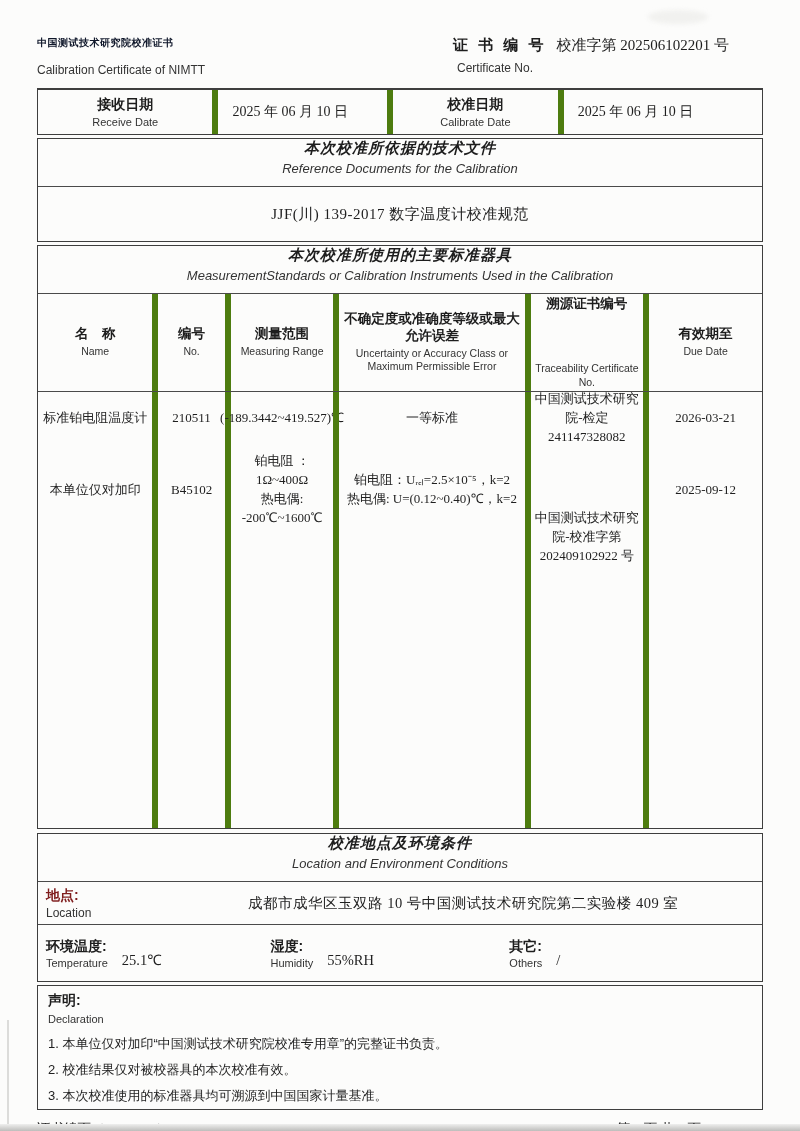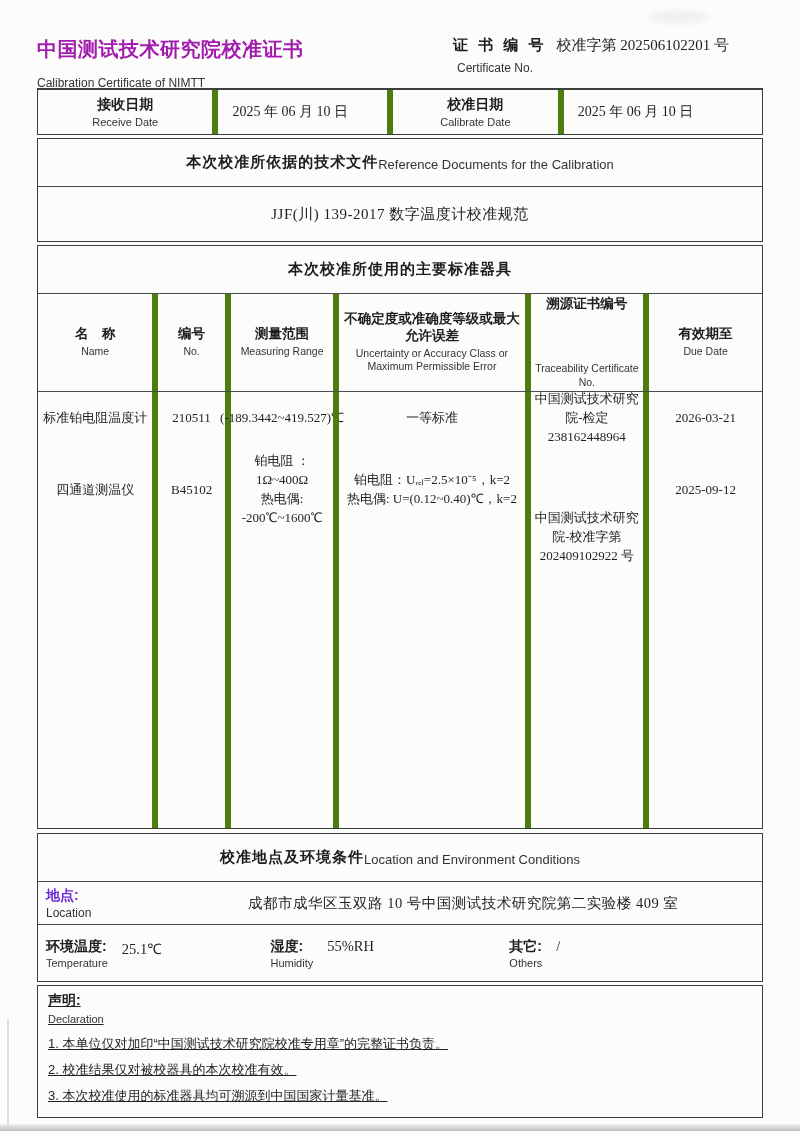--- a/index.html
+++ b/index.html
@@ -8,41 +8,41 @@
     width:800px;height:1131px;
     background:#fcfcfb;
     overflow:hidden;
     font-family:"Liberation Sans", sans-serif;
     color:#222;
   }
   .content{position:absolute;left:37px;top:36px;width:726px;}
 
   
   .hdr{display:flex;justify-content:space-between;align-items:flex-start;height:52px;}
-  .hdr-left .zh{font-size:20px;font-weight:bold;color:#a21caf;letter-spacing:.5px;}
+  .hdr-left .zh{font-size:10px;font-weight:bold;color:#0f172a;letter-spacing:.5px;}
   .hdr-left .en{font-size:12px;color:#333;margin-top:13px;}
   .hdr-right{width:310px;}
   .hdr-right .line1{font-size:15px;color:#1d1d1d;display:flex;gap:10px;align-items:flex-start;}
   .hdr-right .lbl{font-weight:bold;letter-spacing:3px;white-space:nowrap;}
   .hdr-right .val{font-family:"Liberation Serif", serif;white-space:nowrap;}
   .hdr-right .en{font-size:12px;color:#333;margin-top:6px;margin-left:4px;}
 
   
   .block{border:1.5px solid #3e3e3e;background:transparent;box-sizing:border-box;}
   .gap{height:3px;}
   .row{display:flex;box-sizing:border-box;}
   .cell{box-sizing:border-box;}
   .vline{border-left:6px solid #4d7c0f;}
   .hline{border-top:1px solid #4a4a4a;}
 
   .lbl2{display:flex;flex-direction:column;align-items:center;justify-content:center;}
   .lbl2 .zh{font-size:14px;font-weight:bold;color:#1d1d1d;}
   .lbl2 .en{font-size:11px;color:#333;margin-top:2px;}
 
-  .sec-title{display:flex;flex-direction:row;align-items:center;justify-content:center;height:47px;}
+  .sec-title{display:flex;flex-direction:column;align-items:center;justify-content:flex-start;height:47px;font-style:italic;}
   .sec-title .zh{font-size:15px;font-weight:bold;color:#1d1d1d;letter-spacing:1px;}
   .sec-title .en{font-size:13px;color:#333;margin-top:3px;}
 
   .serif{font-family:"Liberation Serif", serif;}
 
   
   .dates .cell{height:44px;display:flex;align-items:center;justify-content:center;}
   .dates .c-lbl1{width:24.1%;}
   .dates .c-val1{width:24.1%;justify-content:flex-start;padding-left:14px;}
   .dates .c-lbl2{width:23.6%;}
@@ -61,33 +61,33 @@
   .tbody{display:flex;height:436px;}
   .bcol{display:flex;flex-direction:column;box-sizing:border-box;}
   .e1{height:52px;display:flex;flex-direction:column;align-items:center;justify-content:center;
       font-size:13px;color:#1f1f1f;text-align:center;padding:0 2px;line-height:1.45;}
   .e2{height:92px;display:flex;flex-direction:column;align-items:center;justify-content:center;
       font-size:13px;color:#1f1f1f;text-align:center;padding:0 2px;line-height:1.45;}
 
   
   .loc-row{height:42px;display:flex;align-items:center;}
   .loc-lbl{width:110px;padding-left:8px;box-sizing:border-box;}
-  .loc-lbl .zh{font-size:14px;font-weight:bold;color:#6d28d9;}
+  .loc-lbl .zh{font-size:14px;font-weight:bold;color:#7f1d1d;}
   .loc-lbl .en{font-size:12px;color:#333;margin-top:1px;}
   .loc-val{flex:1;font-size:14.5px;color:#1f1f1f;text-align:left;padding-left:100px;letter-spacing:.5px;}
   .env-row{height:56px;display:flex;align-items:center;}
-  .env-item{display:flex;align-items:flex-start;}
+  .env-item{display:flex;align-items:flex-end;}
   .env-val{font-size:14.5px;color:#1f1f1f;margin-left:14px;}
   .env-lbl{padding-left:8px;}
   .env-lbl .zh{font-size:14px;font-weight:bold;color:#1d1d1d;}
   .env-lbl .en{font-size:11px;color:#333;margin-top:1px;}
   .env-1{width:31%;} .env-2{width:33%;} .env-3{width:36%;}
 
   
-  .decl{padding:6px 10px 8px 10px;text-decoration:underline;}
+  .decl{padding:6px 10px 0 10px;}
   .decl .zh{font-size:14px;font-weight:bold;color:#1d1d1d;}
   .decl .en{font-size:11px;color:#333;margin-top:3px;}
   .decl-items{margin-top:6px;}
   .decl-items div{font-size:13px;color:#1f1f1f;line-height:2.0;}
 
   
   .footer{display:flex;justify-content:space-between;margin-top:10px;}
   .footer .zh{font-size:13.5px;color:#1f1f1f;}
   .footer .en{font-size:11.5px;color:#333;margin-top:8px;}
   .footer-right{padding-right:62px;}
@@ -146,20 +146,21 @@
         <span class="en">Reference Documents for the Calibration</span>
       </div>
       <div class="hline refdoc-content serif">JJF(川) 139-2017  数字温度计校准规范</div>
     </div>
 
     <div class="gap"></div>
 
     <div class="block">
       <div class="sec-title">
         <span class="zh">本次校准所使用的主要标准器具</span>
+        <span class="en">MeasurementStandards or Calibration Instruments Used in the Calibration</span>
       </div>
 
       <div class="row std-head hline">
         <div class="cell c1">
           <span class="zh">名　称</span>
           <span class="en">Name</span>
         </div>
         <div class="cell c2 vline">
           <span class="zh">编号</span>
           <span class="en">No.</span>
@@ -178,42 +179,42 @@
         </div>
         <div class="cell c6 vline">
           <span class="zh">有效期至</span>
           <span class="en">Due Date</span>
         </div>
       </div>
 
       <div class="tbody hline">
         <div class="bcol c1">
           <div class="e1 serif">标准铂电阻温度计</div>
-          <div class="e2 serif">四通道测温仪</div>
+          <div class="e2 serif">本单位仅对加印</div>
         </div>
         <div class="bcol c2 vline">
           <div class="e1 serif">210511</div>
           <div class="e2 serif">B45102</div>
         </div>
         <div class="bcol c3 vline">
           <div class="e1 serif">(-189.3442~419.527)℃</div>
           <div class="e2 serif">
             <span>铂电阻 ：1Ω~400Ω</span>
             <span>热电偶: -200℃~1600℃</span>
           </div>
         </div>
         <div class="bcol c4 vline">
           <div class="e1 serif">一等标准</div>
           <div class="e2 serif">
             <span>铂电阻：Uᵣₑₗ=2.5×10⁻⁵，k=2</span>
             <span>热电偶: U=(0.12~0.40)℃，k=2</span>
           </div>
         </div>
         <div class="bcol c5 vline">
-          <div class="e1 serif">中国测试技术研究院-检定 238162448964</div>
+          <div class="e1 serif">中国测试技术研究院-检定 241147328082</div>
           <div class="e2 serif">中国测试技术研究院-校准字第 202409102922 号</div>
         </div>
         <div class="bcol c6 vline">
           <div class="e1 serif">2026-03-21</div>
           <div class="e2 serif">2025-09-12</div>
         </div>
       </div>
     </div>
 
     <div class="gap" style="height:4px;"></div>

